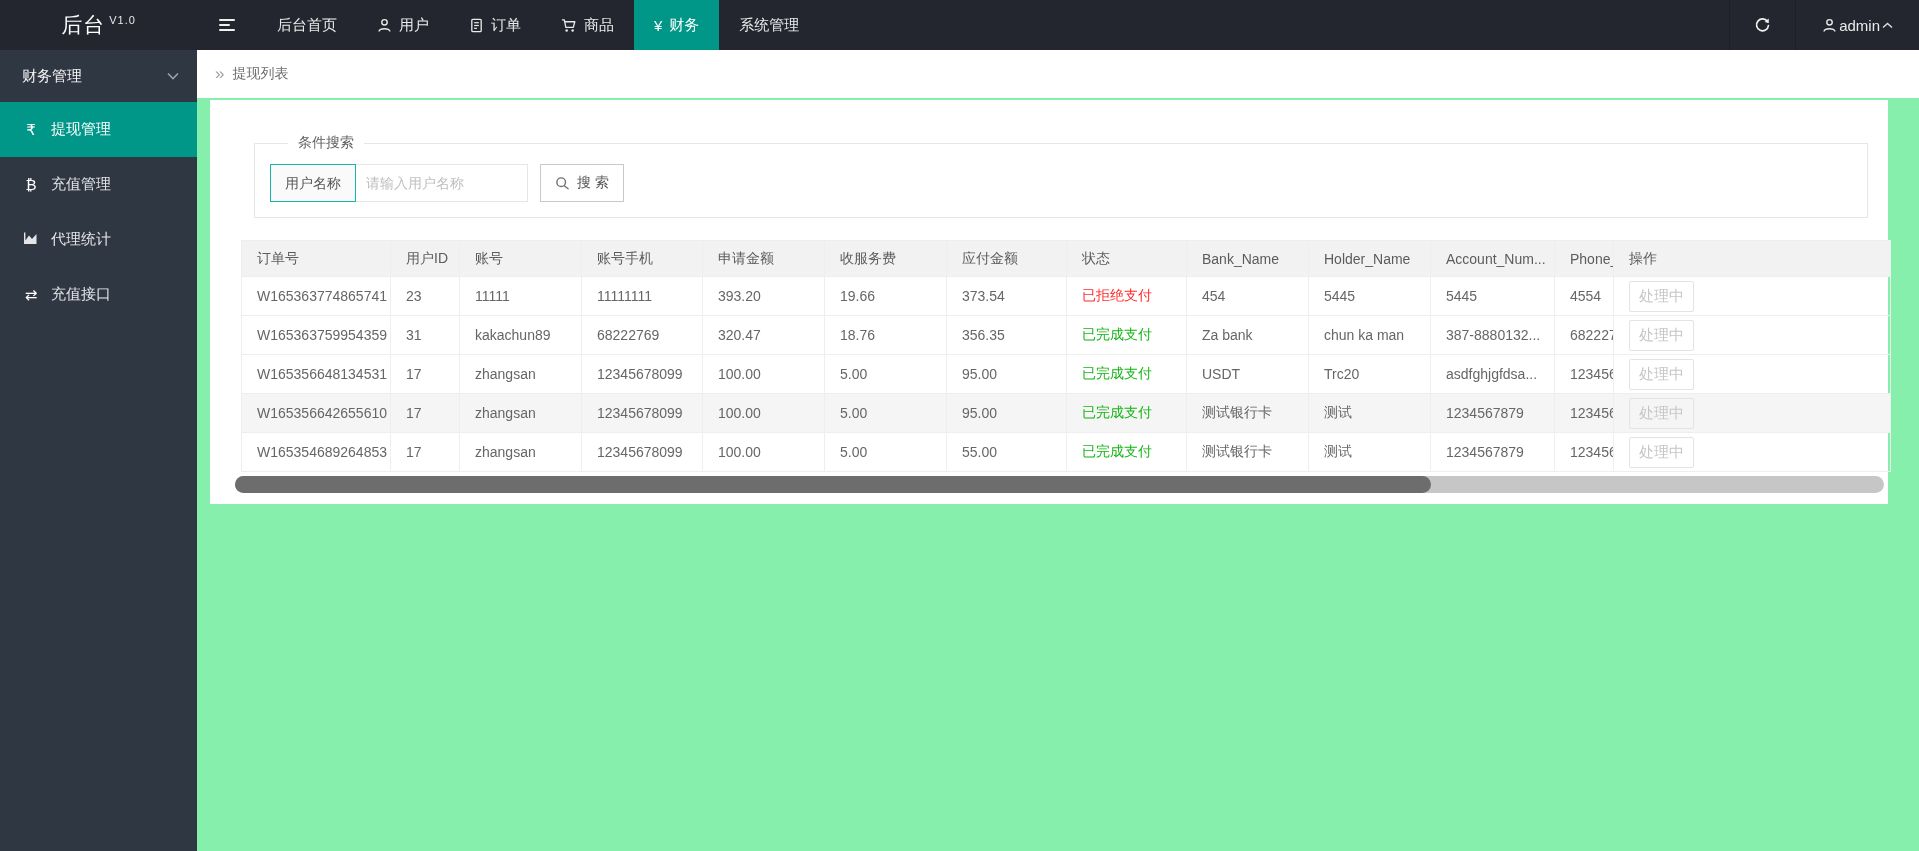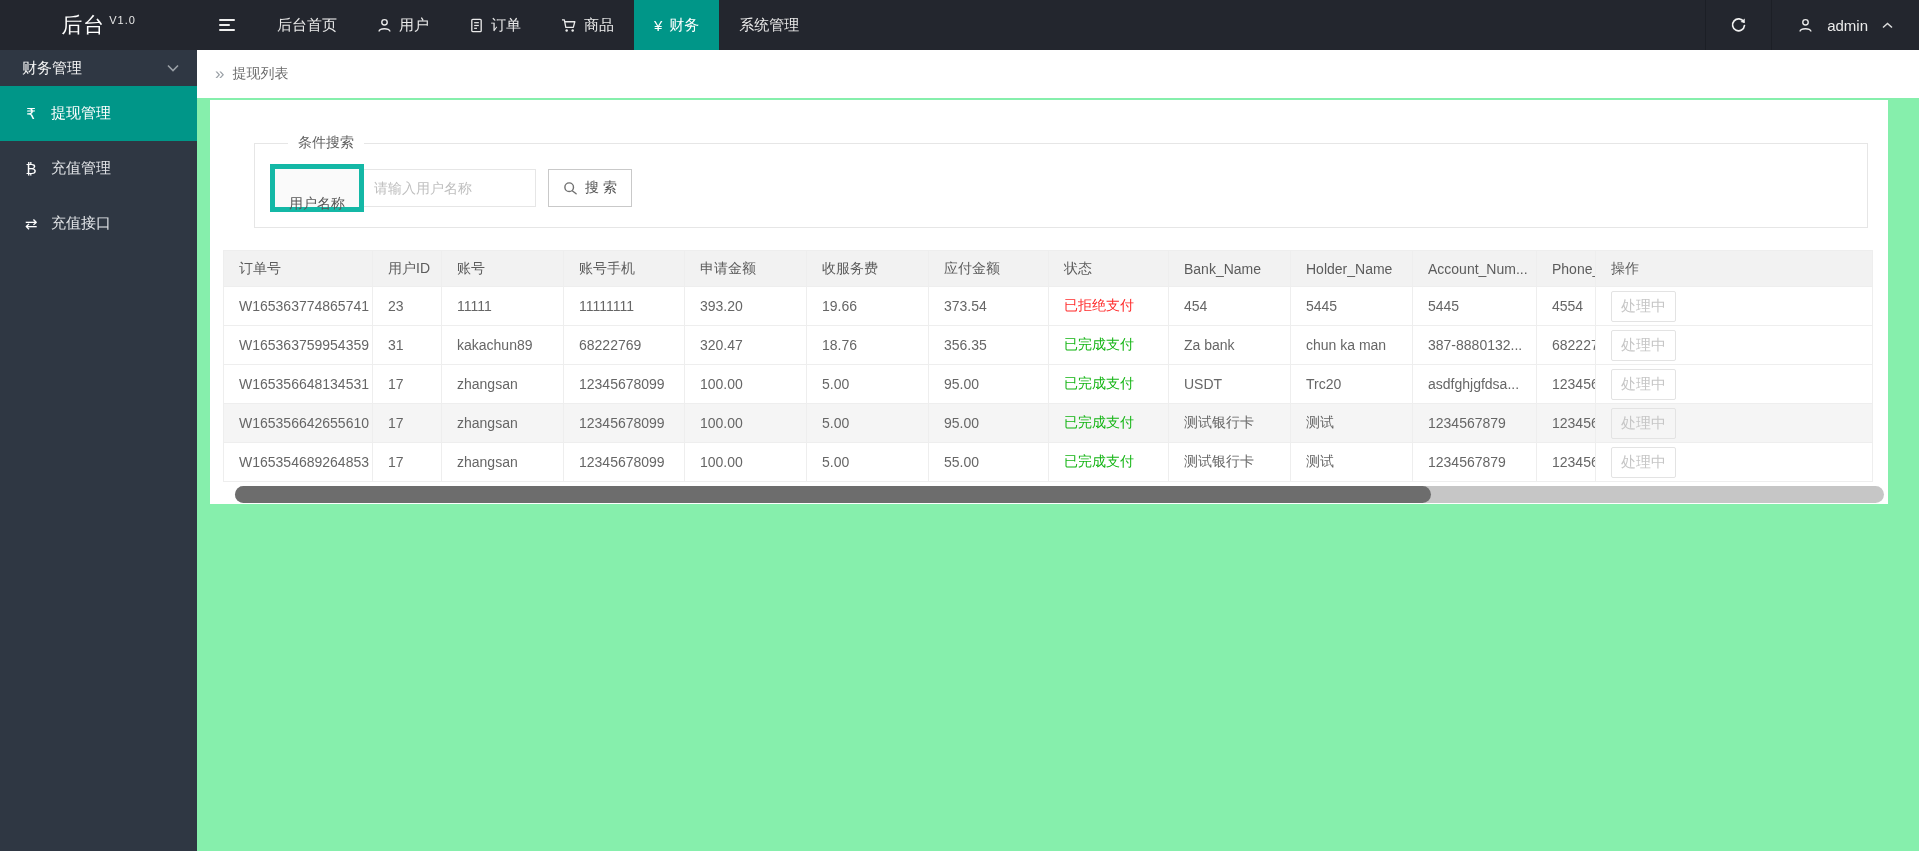--- a/index.html
+++ b/index.html
@@ -16,48 +16,48 @@
   .nav-item.active { background:#009688; color:#fff; }
   .hamburger { padding:0 22px; }
   .hamburger .bars { display:flex; flex-direction:column; gap:3px; }
   .hamburger .bars i { display:block; height:2px; background:#f0f0f0; border-radius:1px; }
   .hamburger .bars i:nth-child(1){ width:16px; }
   .hamburger .bars i:nth-child(2){ width:11px; }
   .hamburger .bars i:nth-child(3){ width:16px; }
   .yen-glyph { font-size:15px; }
   .topbar-right { margin-left:auto; display:flex; align-items:stretch; }
   .refresh-item { padding:0 24px; border-left:1px solid #1c1f26; }
-  .admin-item { padding:0 26px; border-left:1px solid #1c1f26; gap:14px; }
+  .admin-item { padding:0 26px; border-left:1px solid #1c1f26; gap:2px; }
   .icon-svg { display:block; }
 
   
   .sidebar { position:absolute; top:50px; left:0; width:197px; height:801px; background:#2f3743; z-index:20; }
-  .menu-group { height:36px; display:flex; align-items:center; padding:0 18px 0 22px; color:#f5f5f5; font-size:15px; cursor:pointer; }
+  .menu-group { height:52px; display:flex; align-items:center; padding:0 18px 0 22px; color:#f5f5f5; font-size:15px; cursor:pointer; }
   .menu-group .chev { margin-left:auto; }
   .menu-item { height:55px; display:flex; align-items:center; gap:11px; padding:0 22px; color:#e3e5e8; font-size:15px; cursor:pointer; }
   .menu-item.active { background:#009688; color:#fff; }
   .mi-icon { width:18px; text-align:center; font-size:15px; color:#fff; flex:0 0 18px; }
 
   
   .main { position:absolute; top:50px; left:197px; right:0; bottom:0; }
   .breadcrumb-bar { height:48px; background:#fff; display:flex; align-items:center; padding-left:18px; gap:8px; }
   .crumb-icon { color:#9aa0a6; font-size:17px; }
   .crumb-title { color:#6b6b6b; font-size:14px; }
 
   .card { position:absolute; left:13px; top:50px; width:1678px; height:404px; background:#fff; padding:34px 4px 0 4px; }
 
   fieldset.search-set { border:1px solid #e6e6e6; margin:0 16px 22px 40px; padding:12px 15px 15px 15px; }
   fieldset.search-set legend { font-size:14px; color:#5f5f5f; padding:0 10px; margin-left:18px; }
   .search-row { display:flex; align-items:center; }
-  .search-label { height:48px; line-height:36px; padding:16px 14px; background:#fafafa; border:5px solid #14b8a6; font-size:14px; color:#565656; white-space:nowrap; }
+  .search-label { height:38px; line-height:36px; padding:0 14px; background:#fafafa; border:1px solid #14b8a6; font-size:14px; color:#565656; white-space:nowrap; }
   .search-input { height:38px; width:172px; border:1px solid #e6e6e6; border-left:none; padding:0 10px; font-size:14px; color:#666; outline:none; font-family:inherit; }
   .search-input::placeholder { color:#bfbfbf; }
   .search-btn { margin-left:12px; height:38px; padding:0 14px; background:#fff; border:1px solid #c9c9c9; display:flex; align-items:center; gap:7px; font-size:14px; color:#555; cursor:pointer; font-family:inherit; }
 
-  .table-wrap { margin-left:9px; width:1649px; }
+  .table-wrap { margin-left:27px; width:1649px; }
   table.grid { border-collapse:collapse; table-layout:fixed; width:1649px; font-size:14px; }
   table.grid th, table.grid td { border:1px solid #eeeeee; text-align:left; padding:0 8px 0 15px; white-space:nowrap; overflow:hidden; }
   table.grid th { height:36px; background:#f2f2f2; color:#5c5c5c; font-weight:normal; }
   table.grid td { height:39px; color:#666; }
   tr.hovered td { background:#f5f5f5; }
   .op-btn { border:1px solid #e3e3e3; background:transparent; color:#c6c6c6; font-size:15px; padding:5px 9px; border-radius:2px; cursor:pointer; font-family:inherit; }
 
   .hscroll { margin:4px 0 0 21px; width:1649px; height:17px; background:#c6c6c6; border-radius:9px; position:relative; cursor:pointer; }
   .hscroll .thumb { position:absolute; left:0; top:0; width:1196px; height:17px; background:#6d6d6d; border-radius:9px; }
 </style>
@@ -141,20 +141,28 @@
           <polyline points="1,1.5 6,6.5 11,1.5" fill="none" stroke="#9aa0a6" stroke-width="1.6"></polyline>
         </svg>
     </div>
     <div class="menu-item active">
       <span class="mi-icon">₹</span>
       <span>提现管理</span>
     </div>
     <div class="menu-item">
       <span class="mi-icon">₿</span>
       <span>充值管理</span>
+    </div>
+    <div class="menu-item">
+      <span class="mi-icon">
+        <svg width="16" height="13" viewBox="0 0 16 13">
+            <path d="M1 12 V0.5 H2.4 V8.5 L6 3.5 L9 7 L13.5 2 V12 Z" fill="#e3e5e8"></path>
+          </svg>
+      </span>
+      <span>代理统计</span>
     </div>
     <div class="menu-item">
       <span class="mi-icon">⇄</span>
       <span>充值接口</span>
     </div>
   </aside>
 
   <main class="main">
     <div class="breadcrumb-bar">
       <span class="crumb-icon">»</span>

